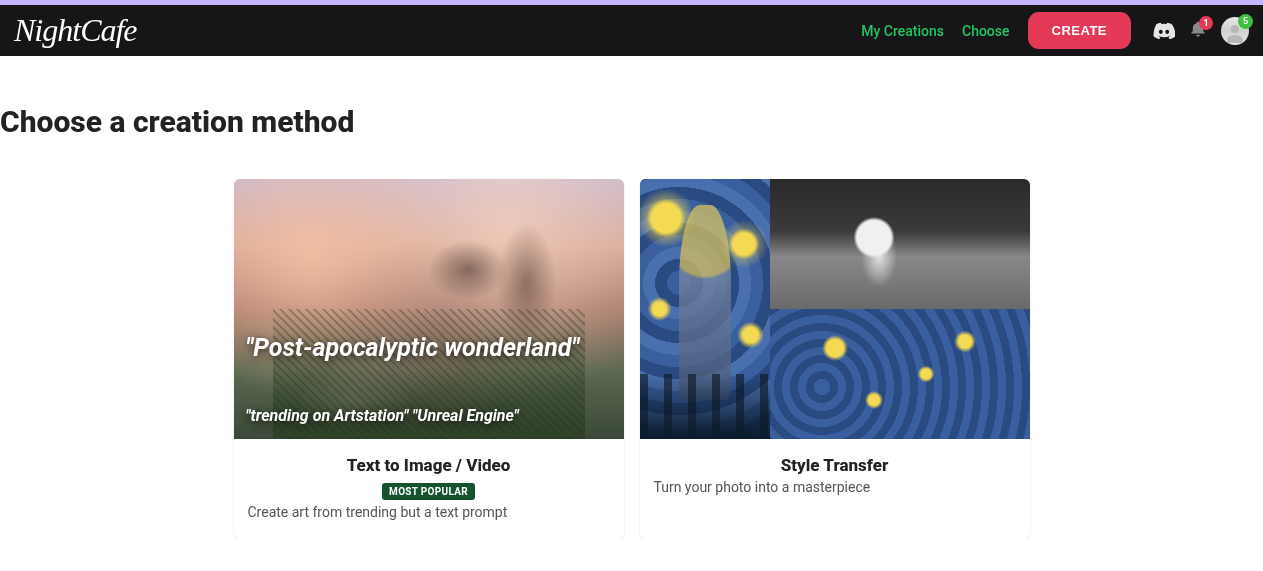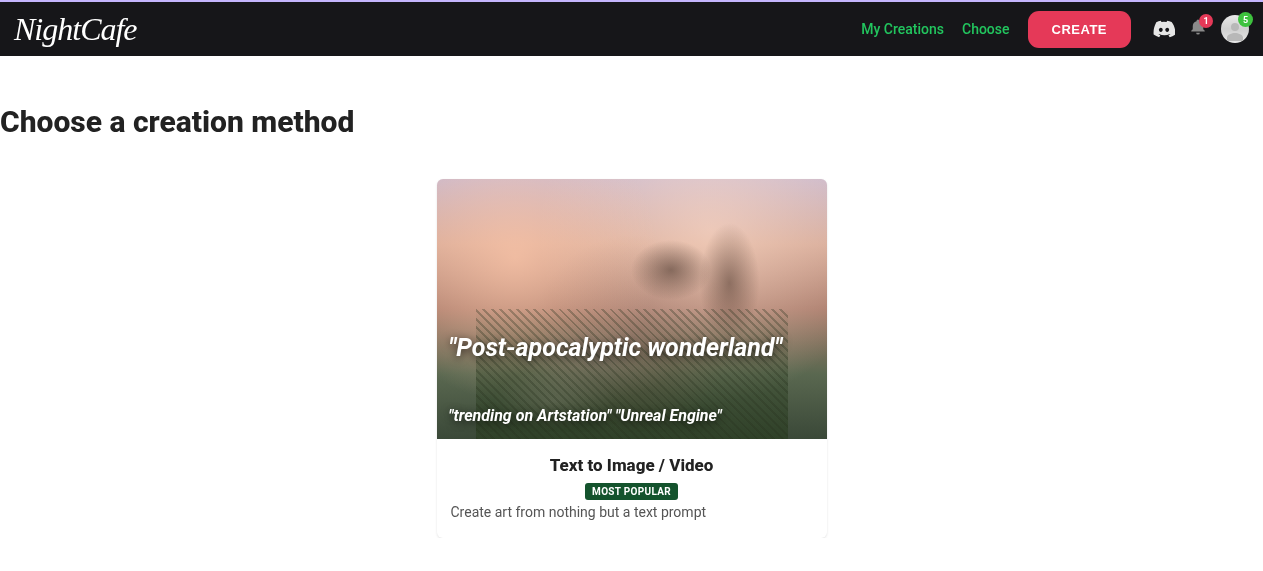--- a/index.html
+++ b/index.html
@@ -14,21 +14,21 @@
       color: #1a1a1a;
     }
     
     .header {
       background: #161619;
       height: 56px;
       display: flex;
       align-items: center;
       justify-content: space-between;
       padding: 0 14px;
-      border-top: 2px solid #c4b5fd;
+      border-top: 5px solid #c4b5fd;
     }
     
     .logo {
       display: flex;
       align-items: center;
     }
     
     .logo-text {
       font-family: "Brush Script MT", cursive;
       font-size: 32px;
@@ -367,18 +367,31 @@
   <div class="card">
     <div class="card-image img-text2img">
       <div class="overlay-text overlay-line1">"Post-apocalyptic wonderland"</div>
       <div class="overlay-text overlay-line2">"trending on Artstation" "Unreal Engine"</div>
     </div>
     <div class="card-body">
       <div class="card-title-row">
         <span class="card-title">Text to Image / Video</span>
         <span class="pill">MOST POPULAR</span>
       </div>
-      <div class="card-subtitle">Create art from nothing but a text prompt</div>
+      <div class="card-subtitle">Create art from trending but a text prompt</div>
     </div>
   </div>
 
+  <div class="card">
+    <div class="card-image img-styletransfer">
+      <div class="st-tl"></div>
+      <div class="st-right"></div>
+      <div class="st-bl"></div>
+    </div>
+    <div class="card-body">
+      <div class="card-title-row">
+        <span class="card-title">Style Transfer</span>
+      </div>
+      <div class="card-subtitle">Turn your photo into a masterpiece</div>
+    </div>
+  </div>
 
 </div>
 
 </body></html>

